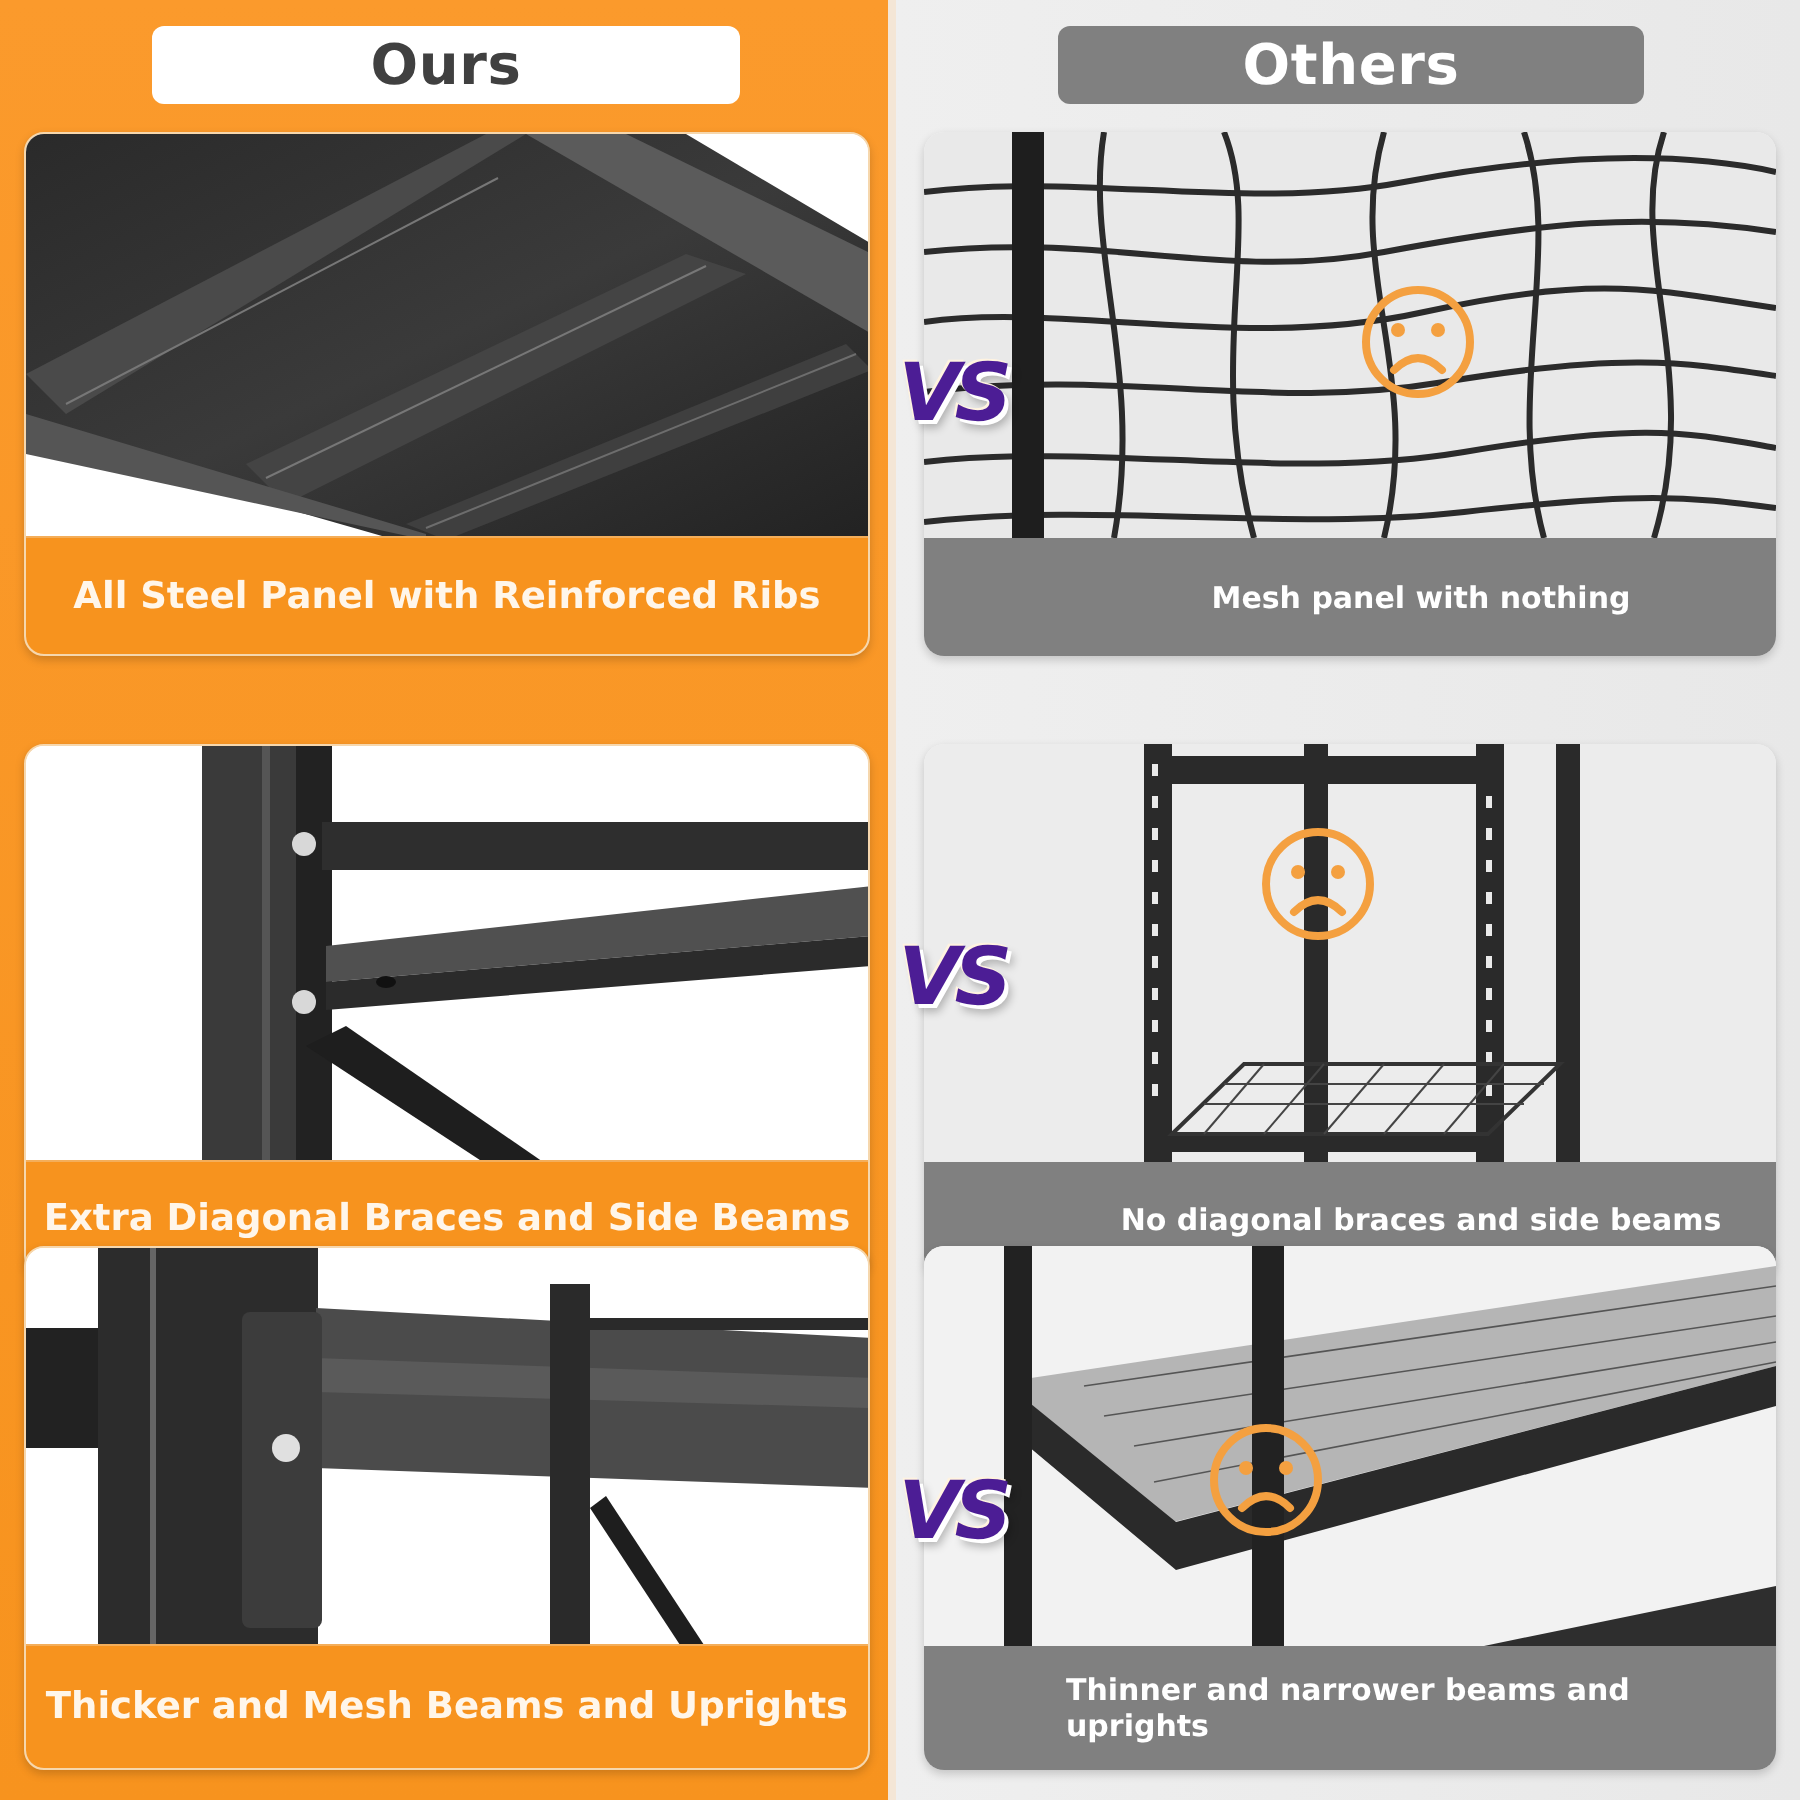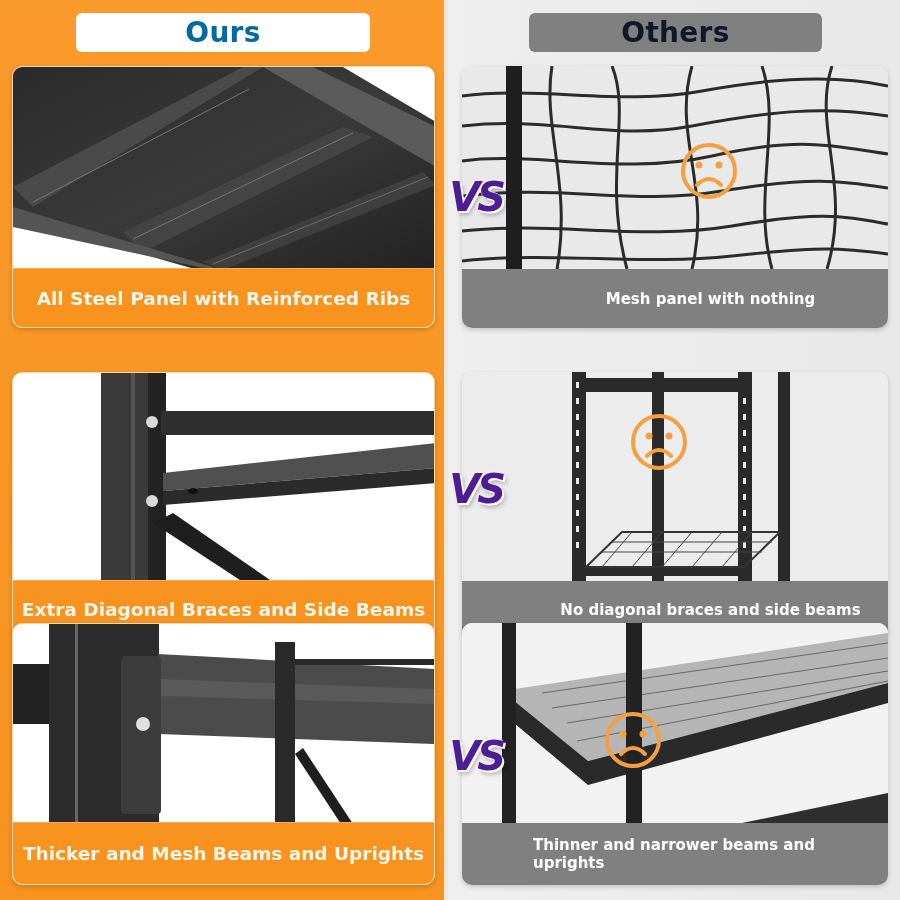--- a/index.html
+++ b/index.html
@@ -4,22 +4,22 @@
 <style>
   * { box-sizing: border-box; margin: 0; padding: 0; }
   html, body { width: 900px; height: 900px; overflow: hidden; }
   body { position: relative; font-family: "DejaVu Sans", "Liberation Sans", sans-serif; background: #ececec; }
 
   .col-left { position: absolute; left: 0; top: 0; width: 446px; height: 900px; background: linear-gradient(180deg, #fb9a2c 0%, #f7931e 100%); }
   .col-right { position: absolute; left: 446px; top: 0; width: 454px; height: 900px; background: linear-gradient(90deg, #efefef 0%, #e8e8e8 100%); }
   .col-divider { position: absolute; left: 444px; top: 0; width: 4px; height: 900px; background: #f4e6d6; }
 
   .head-pill { position: absolute; top: 13px; height: 39px; border-radius: 6px; display: flex; align-items: center; justify-content: center; font-weight: bold; font-size: 28px; letter-spacing: 0.3px; }
-  .head-ours { left: 76px; width: 294px; background: #ffffff; color: #0369a1; }
-  .head-others { left: 529px; width: 293px; background: #808080; color: #0f172a; }
+  .head-ours { left: 76px; width: 294px; background: #ffffff; color: #404040; }
+  .head-others { left: 529px; width: 293px; background: #808080; color: #ffffff; }
 
   .card { position: absolute; width: 423px; border-radius: 10px; overflow: hidden; box-shadow: 0 2px 5px rgba(0,0,0,0.18); }
   .card-left { left: 12px; background: #fff; border: 1px solid #f6d7ad; }
   .card-right { left: 462px; width: 426px; background: #f3f3f3; }
   .card .photo { position: absolute; left: 0; top: 0; width: 100%; overflow: hidden; }
   .card .caption { position: absolute; left: 0; bottom: 0; width: 100%; display: flex; align-items: center; justify-content: center; font-weight: bold; }
   .card-left .caption { background: #f7931e; color: #fff6ea; font-size: 18.5px; border-top: 1px solid #f4ae5a; }
   .card-right .caption { background: #808080; color: #ffffff; font-size: 15px; padding-left: 71px; }
 
   .r1 { top: 66px; height: 262px; }

